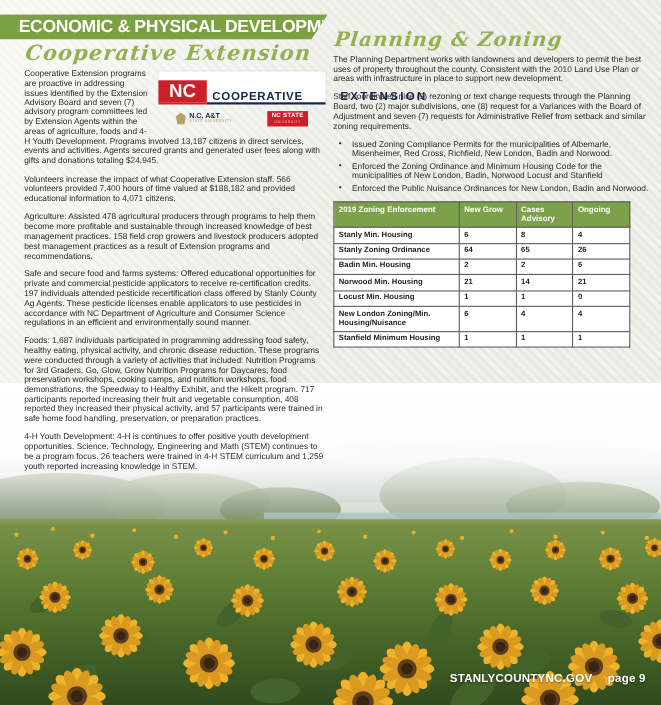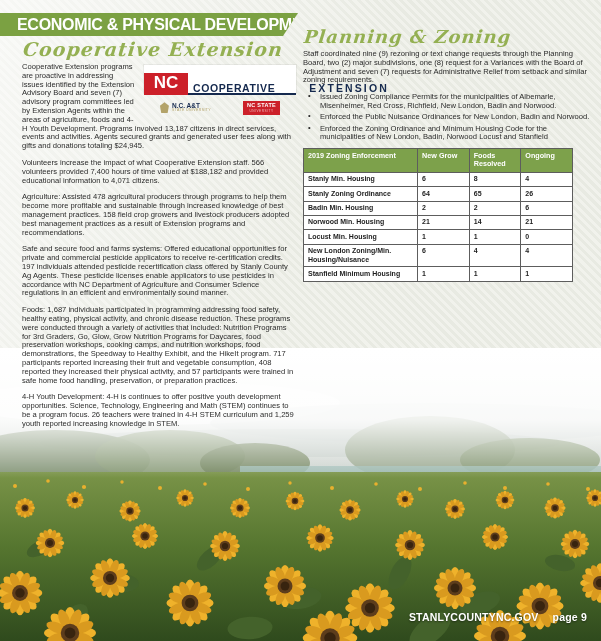--- a/index.html
+++ b/index.html
@@ -271,34 +271,35 @@
       <p>Agriculture: Assisted 478 agricultural producers through programs to help them become more profitable and sustainable through increased knowledge of best management practices.  158 field crop growers and livestock producers adopted best management practices as a result of Extension programs and recommendations.</p>
       <p>Safe and secure food and farms systems: Offered educational opportunities for private and commercial pesticide applicators to receive re-certification credits. 197 individuals attended pesticide recertification class offered by Stanly County Ag Agents. These pesticide licenses enable applicators to use pesticides in accordance with NC Department of Agriculture and Consumer Science regulations in an efficient and environmentally sound manner.</p>
       <p>Foods: 1,687 individuals participated in programming addressing food safety, healthy eating, physical activity, and chronic disease reduction. These programs were conducted through a variety of activities that included: Nutrition Programs for 3rd Graders, Go, Glow, Grow Nutrition Programs for Daycares, food preservation workshops, cooking camps, and nutrition workshops, food demonstrations, the Speedway to Healthy Exhibit, and the HikeIt program. 717 participants reported increasing their fruit and vegetable consumption, 408 reported they increased their physical activity, and 57 participants were trained in safe home food handling, preservation, or preparation practices.</p>
       <p>4-H Youth Development: 4-H is continues to offer positive youth development opportunities. Science, Technology, Engineering and Math (STEM) continues to be a program focus. 26 teachers were trained in 4-H STEM curriculum and 1,259 youth reported increasing knowledge in STEM.</p>
     </div>
   </div>
 
   <div class="colR">
     <div class="script-h">Planning &amp; Zoning</div>
     <div class="body-txt">
+      <p>The Planning Department works with landowners and developers to permit the best uses of property throughout the county. Consistent with the 2010 Land Use Plan or areas with infrastructure in place to support new development.</p>
       <p>Staff coordinated nine (9) rezoning or text change requests through the Planning Board, two (2) major subdivisions, one (8) request for a Variances with the Board of Adjustment and seven (7) requests for Administrative Relief from setback and similar zoning requirements.</p>
     </div>
     <ul class="bullets">
       <li>Issued Zoning Compliance Permits for the municipalities of Albemarle, Misenheimer, Red Cross, Richfield, New London, Badin and Norwood.</li>
+      <li>Enforced the Zoning Ordinance and Minimum Housing Code for the municipalities of New London, Badin, Norwood Locust and Stanfield</li>
       <li>Enforced the Public Nuisance Ordinances for New London, Badin and Norwood.</li>
-      <li>Enforced the Zoning Ordinance and Minimum Housing Code for the municipalities of New London, Badin, Norwood Locust and Stanfield</li>
     </ul>
 
     <table class="zoning">
       <thead>
         <tr>
           <th class="c-name">2019 Zoning Enforcement</th>
           <th class="c-num">New Grow</th>
-          <th class="c-num">Foods Resolved</th>
+          <th class="c-num">Cases Advisory</th>
           <th class="c-num">Ongoing</th>
         </tr>
       </thead>
       <tbody>
         <tr>
           <td>Stanly Min. Housing</td>
           <td>6</td>
           <td>8</td>
           <td>4</td>
         </tr>

